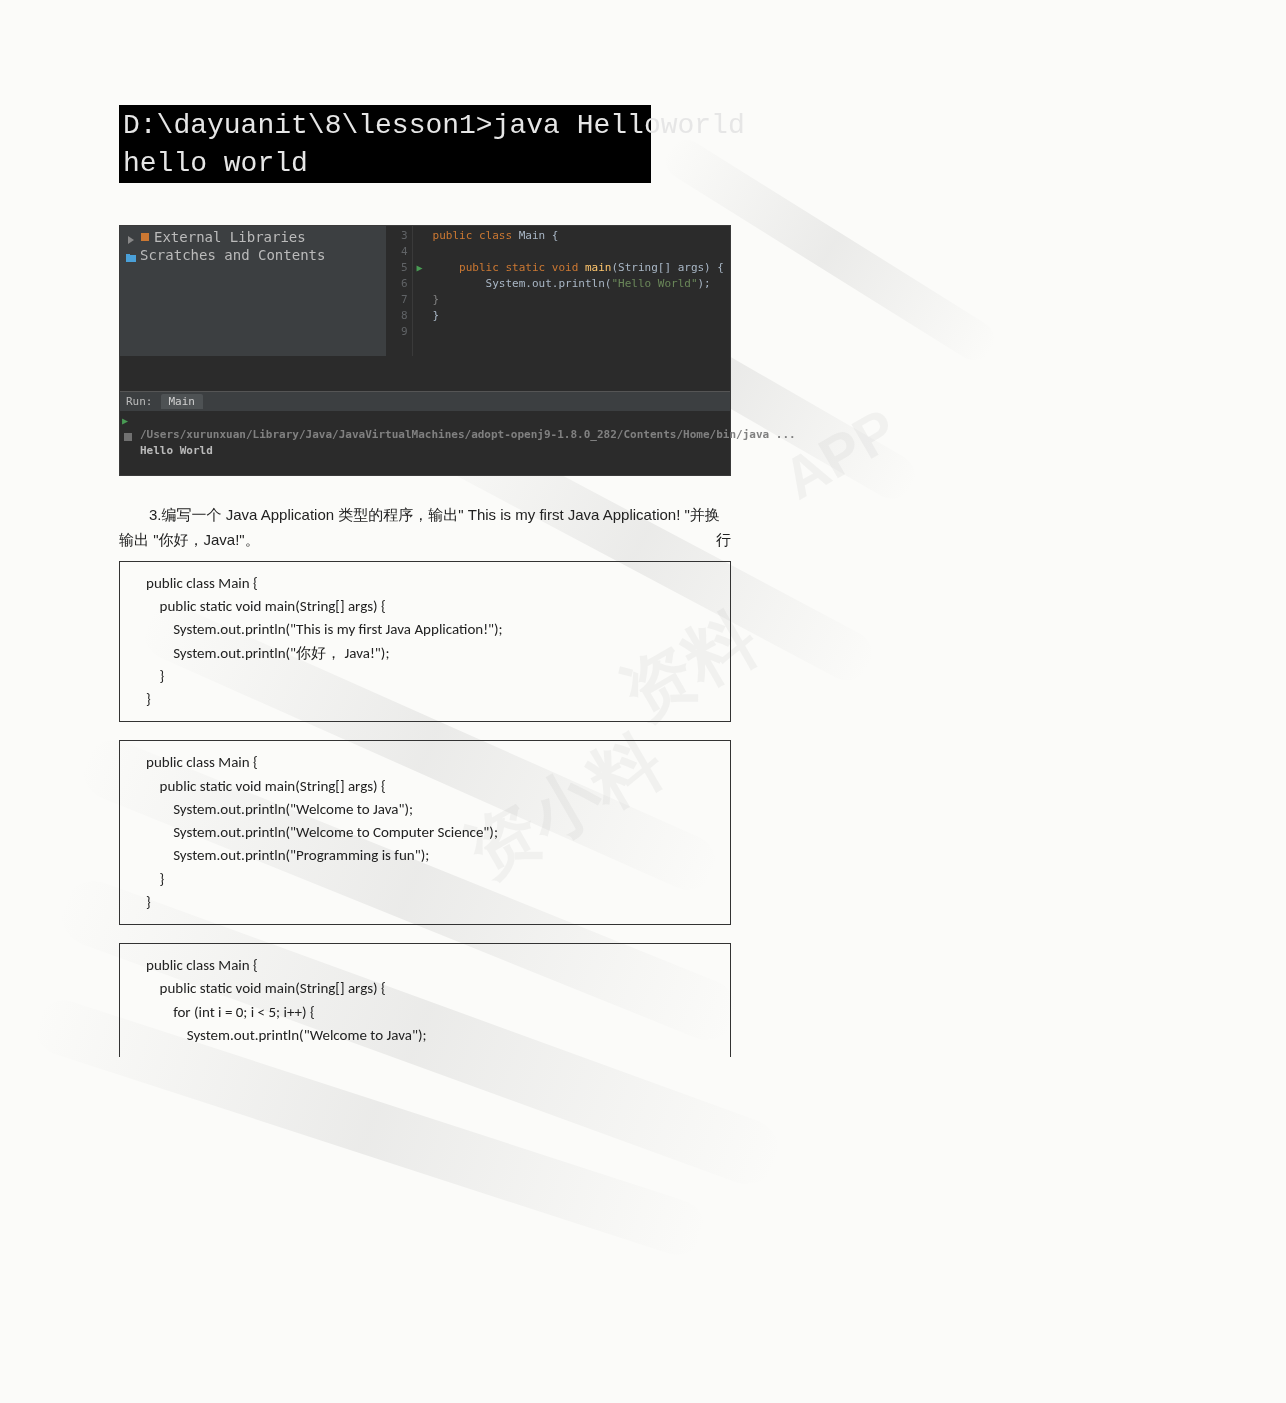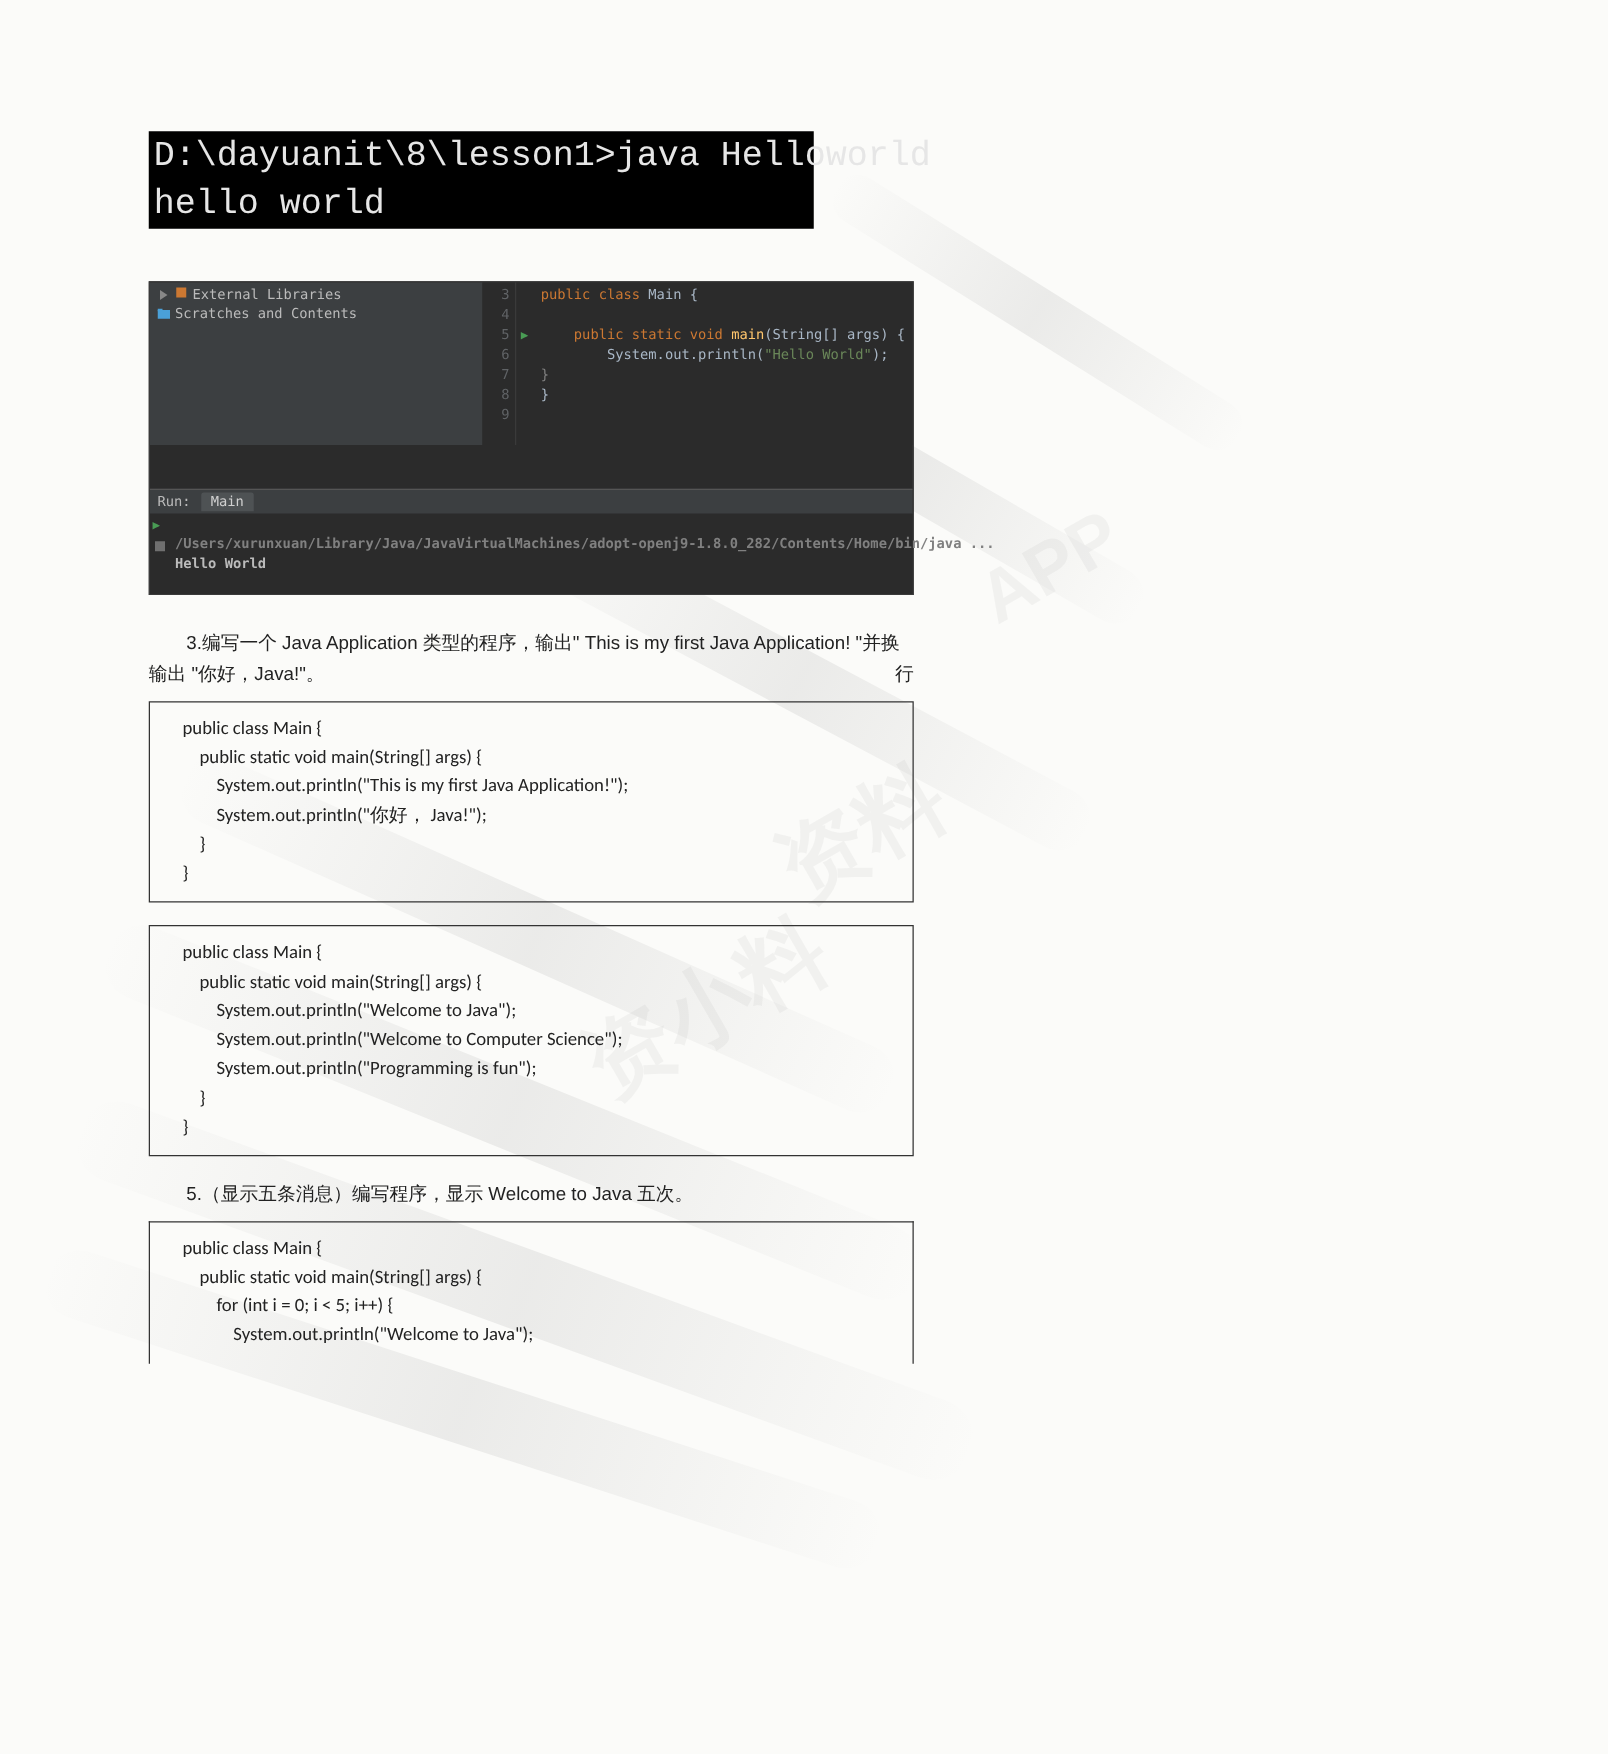--- a/index.html
+++ b/index.html
@@ -84,21 +84,21 @@
   .ide-top {
     display: flex;
     height: 130px;
   }
   .ide-tree {
     width: 278px;
     background: #3c3f41;
     color: #bbb;
     box-sizing: border-box;
     padding: 2px 6px;
-    font-size: 11px;
+    font-size: 14px;
   }
   .ide-tree .tree-row {
     display: flex;
     align-items: center;
     gap: 4px;
     padding: 1px 0;
   }
   .tree-icon {
     width: 10px;
     height: 10px;
@@ -295,22 +295,19 @@
 }</div>
 
     <div class="codebox">public class Main {
     public static void main(String[] args) {
         System.out.println("Welcome to Java");
         System.out.println("Welcome to Computer Science");
         System.out.println("Programming is fun");
     }
 }</div>
 
-    <p class="para">
-      <span class="lead">5.（显示五条消息）编写程序，显示 Welcome to Java 五次。</span>
-    </p>
     <div class="codebox" style="border-bottom:none; margin-bottom:0;">public class Main {
     public static void main(String[] args) {
         for (int i = 0; i &lt; 5; i++) {
             System.out.println("Welcome to Java");</div>
 
   </div>
 </div>
 
 </body></html>

